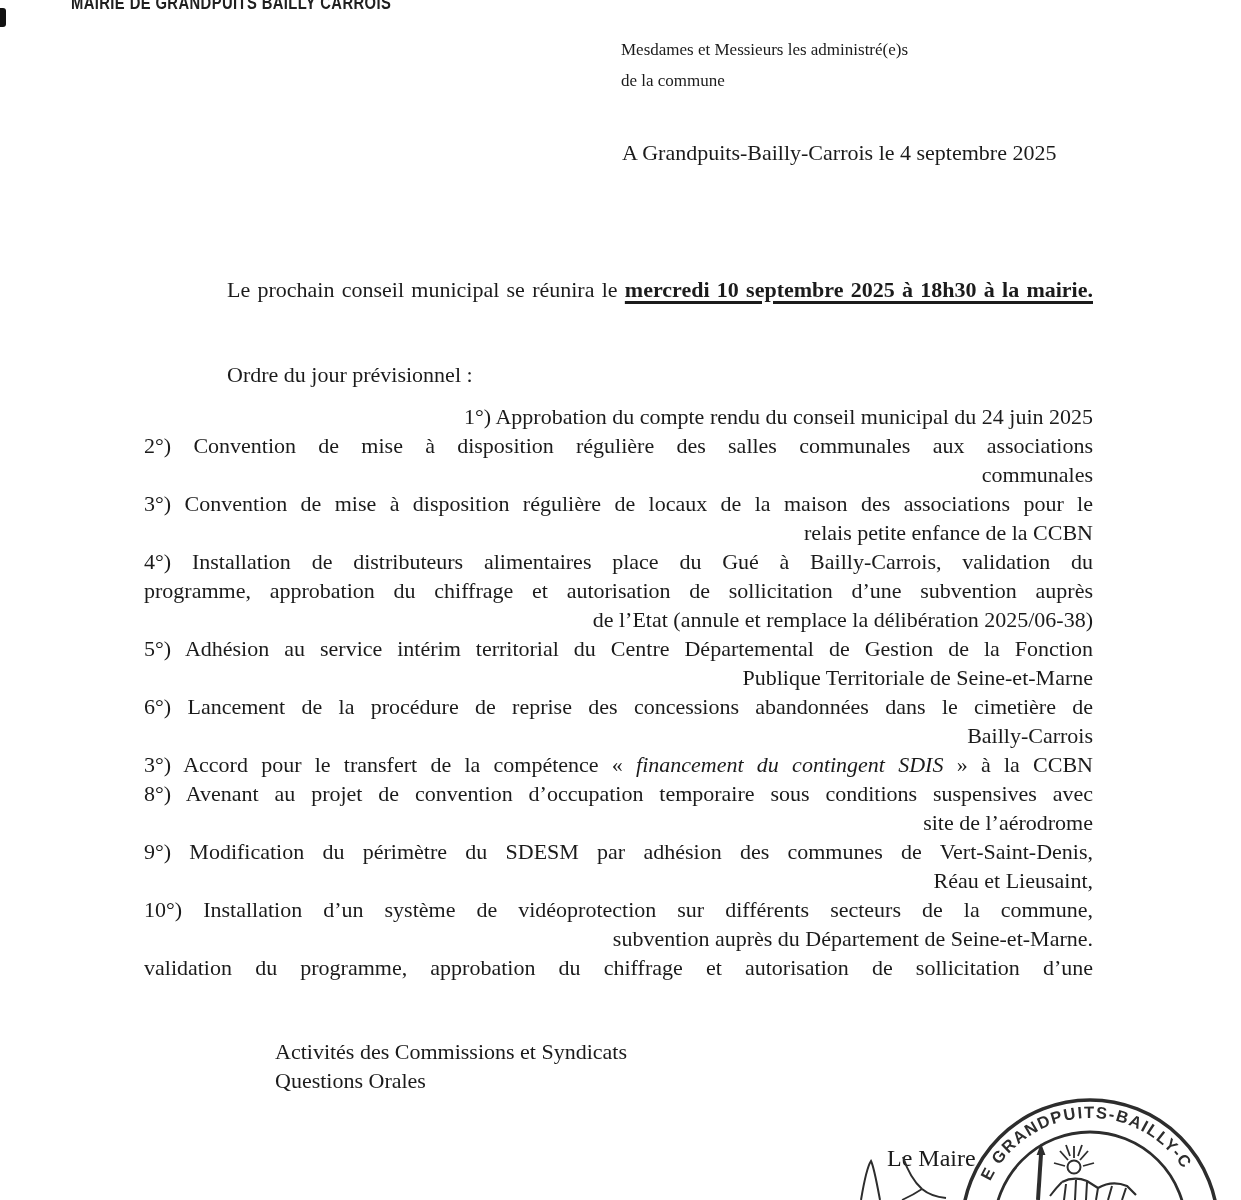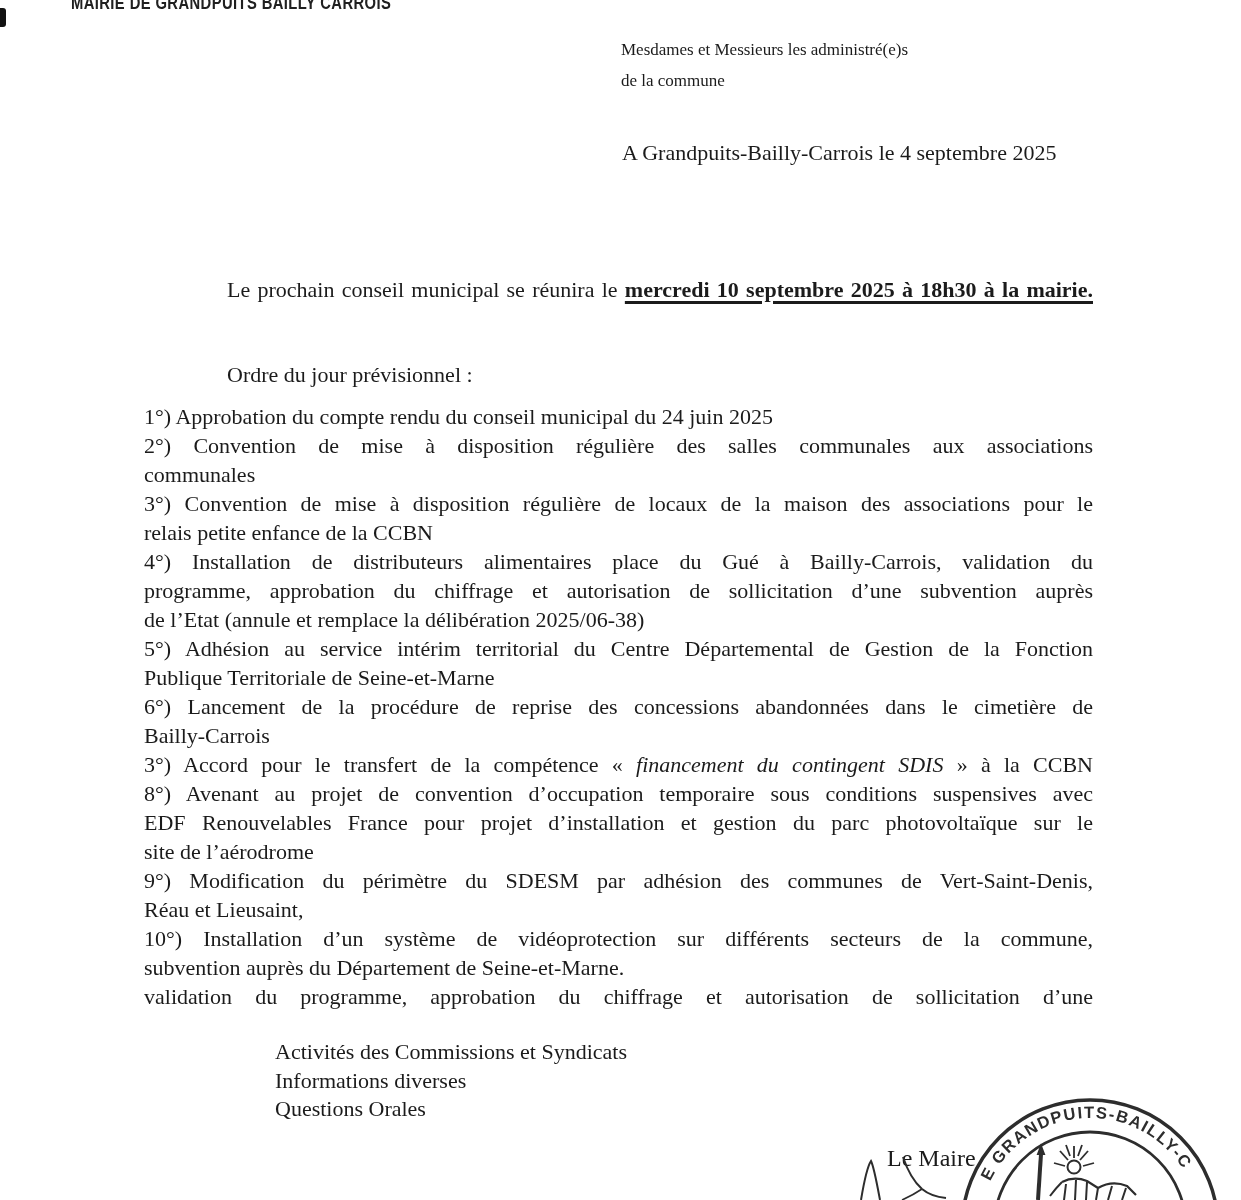--- a/index.html
+++ b/index.html
@@ -21,21 +21,21 @@
   .intro{
     left:227px;top:275px;width:866px;font-size:22px;line-height:29px;
     text-align:justify;text-align-last:justify;
   }
   .intro b{
     font-weight:bold;text-decoration:underline;
     text-decoration-thickness:2.5px;text-underline-offset:4px;
   }
   .agenda-title{left:227px;top:352px;font-size:22px;line-height:29px;margin-top:8px;}
   .agenda{left:144px;top:402px;width:949px;}
-  .al{font-size:22px;line-height:29px;}
+  .al{font-size:22px;line-height:29px;text-align:right;}
   .jl{text-align:justify;text-align-last:justify;}
   .closing{left:227px;top:1038px;font-size:22px;line-height:28.5px;margin-left:48px;}
   .sig-title{left:887px;top:1144px;font-size:24px;line-height:28px;}
   svg{position:absolute;overflow:visible;}
   .ink{stroke:#2d2d2d;fill:none;}
 </style>
 </head>
 <body>
 
 <div class="abs letterhead">MAIRIE DE GRANDPUITS BAILLY CARROIS</div>
@@ -60,32 +60,30 @@
   <div class="al">relais petite enfance de la CCBN</div>
   <div class="al jl">4°) Installation de distributeurs alimentaires place du Gué à Bailly-Carrois, validation du</div>
   <div class="al jl">programme, approbation du chiffrage et autorisation de sollicitation d’une subvention auprès</div>
   <div class="al">de l’Etat (annule et remplace la délibération 2025/06-38)</div>
   <div class="al jl">5°) Adhésion au service intérim territorial du Centre Départemental de Gestion de la Fonction</div>
   <div class="al">Publique Territoriale de Seine-et-Marne</div>
   <div class="al jl">6°) Lancement de la procédure de reprise des concessions abandonnées dans le cimetière de</div>
   <div class="al">Bailly-Carrois</div>
   <div class="al jl"><span>3°) Accord pour le transfert de la compétence « </span><i>financement du contingent SDIS</i><span> » à la CCBN</span></div>
   <div class="al jl">8°) Avenant au projet de convention d’occupation temporaire sous conditions suspensives avec</div>
-  <div class="al jl">EDF Renouvelables France pour projet d’installation et gestion du parc photovoltaïque sur le</div>
   <div class="al">site de l’aérodrome</div>
   <div class="al jl">9°) Modification du périmètre du SDESM par adhésion des communes de Vert-Saint-Denis,</div>
   <div class="al">Réau et Lieusaint,</div>
   <div class="al jl">10°) Installation d’un système de vidéoprotection sur différents secteurs de la commune,</div>
   <div class="al">subvention auprès du Département de Seine-et-Marne.</div>
   <div class="al jl">validation du programme, approbation du chiffrage et autorisation de sollicitation d’une</div>
 </div>
 
 <div class="abs closing">
   <div>Activités des Commissions et Syndicats</div>
-  <div>Informations diverses</div>
   <div>Questions Orales</div>
 </div>
 
 <div class="abs sig-title">Le Maire</div>
 
 <svg style="left:840px;top:1150px;" width="140" height="50" viewBox="840 1150 140 50">
   <path class="ink" stroke-width="2" d="M861,1200 C864,1182 867,1167 871,1161 C874,1167 877,1184 880,1200"></path>
   <path class="ink" stroke-width="2" d="M903,1157 C907,1169 913,1181 922,1189 C928,1194 936,1197 946,1198"></path>
   <path class="ink" stroke-width="1.6" d="M922,1189 C916,1193 909,1197 902,1200"></path>
 </svg>

